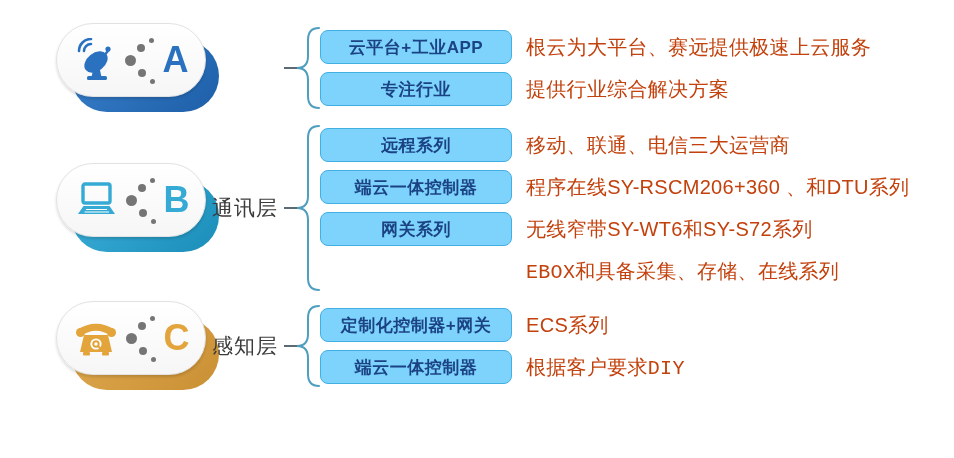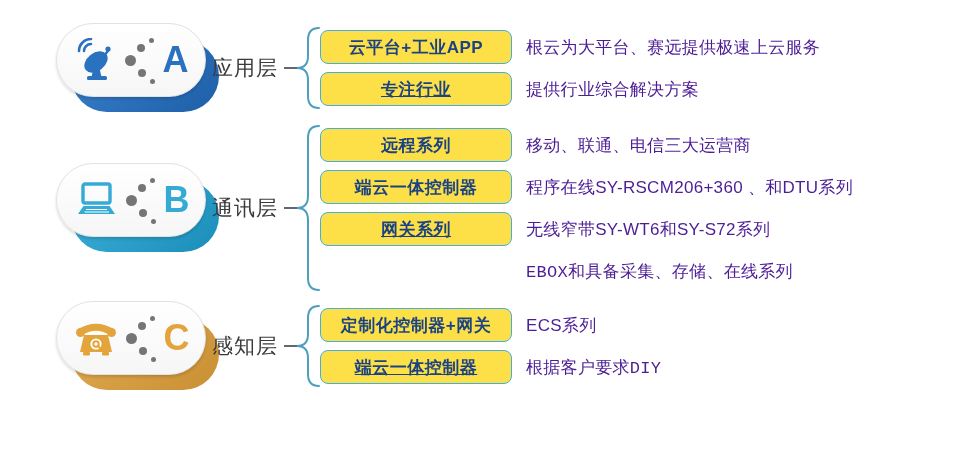--- a/index.html
+++ b/index.html
@@ -44,29 +44,29 @@
                  font-size:21px; color:#3a3a3a; letter-spacing:1px; }
   .dash { position:absolute; left:284px; top:50%; width:13px; height:2px;
           margin-top:-1px; background:#5c6b73; }
   .brace { position:absolute; left:297px; }
   #layer-a .brace, #layer-c .brace { top:-4px; }
   #layer-b .brace { top:-4px; }
 
   
   .boxes { position:absolute; left:320px; top:0; width:192px; }
   .pbox { height:34px; margin-bottom:8px; border-radius:8px;
-          background:#fde047; border:1px solid #41afe2;
+          background:#7dd3fc; border:1px solid #41afe2;
           display:flex; align-items:center; justify-content:center;
           font-size:17px; font-weight:600; color:#1b4384; letter-spacing:.5px; }
-  .pbox:last-child { margin-bottom:0;text-decoration:underline; }
+  .pbox:last-child { margin-bottom:0; }
 
   
   .descs { position:absolute; left:526px; top:0; right:10px; }
   .desc { height:34px; margin-bottom:8px; display:flex; align-items:center;
-          font-size:17px; color:#4c1d95; letter-spacing:.3px; white-space:nowrap; }
+          font-size:20px; color:#c2410c; letter-spacing:.3px; white-space:nowrap; }
   .desc:last-child { margin-bottom:0;font-family:Liberation Mono, monospace; }
 
   svg { display:block; }
 </style>
 </head>
 <body>
 
 <div class="canvas">
 
   <section class="layer" id="layer-a">
@@ -92,21 +92,20 @@
           <span class="d1"></span>
             <span class="d2"></span>
             <span class="d3"></span>
           <span class="d4"></span>
             <span class="d5"></span>
         </span>
         <span class="letter">A</span>
       </div>
     </div>
 
-    <div class="layer-label">应用层</div>
     <div class="dash"></div>
     <span class="brace">
       <svg width="24" height="84" viewBox="0 0 24 84">
         <path d="M22,2 Q11,2 11,14 L11,30 Q11,42 0,42 Q11,42 11,54 L11,70 Q11,82 22,82" fill="none" stroke="#4e9ebd" stroke-width="2" stroke-linecap="round"></path>
       </svg>
     </span>
 
     <div class="boxes">
       <div class="pbox">云平台+工业APP</div>
       <div class="pbox">专注行业</div>

